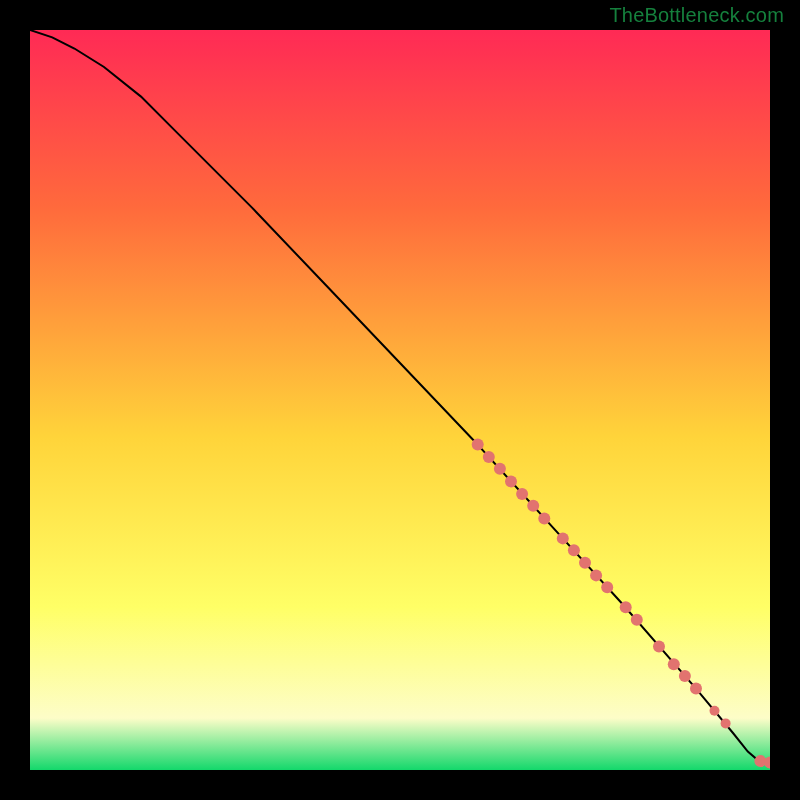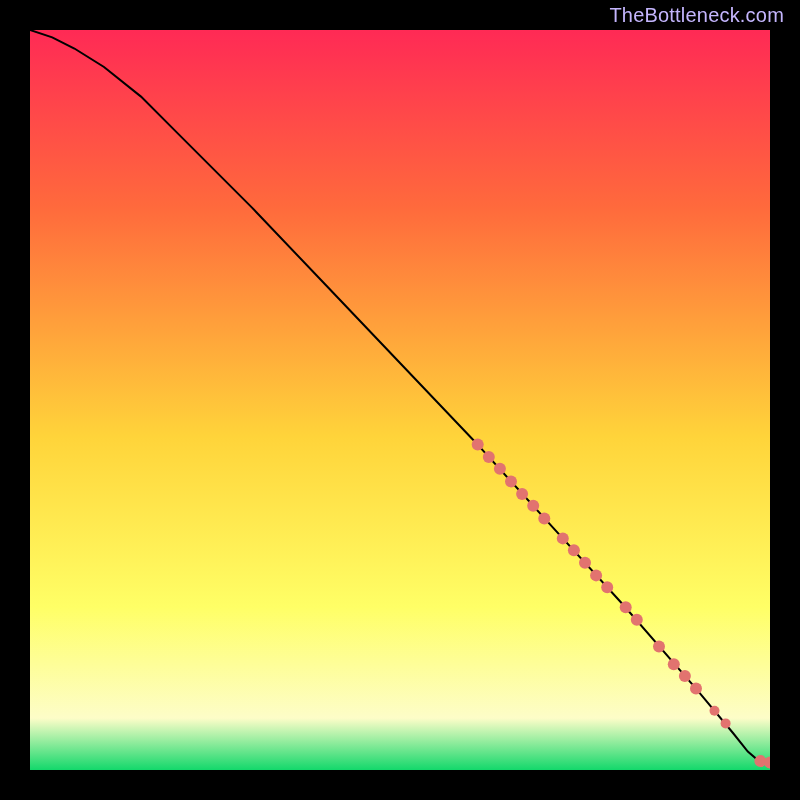--- a/index.html
+++ b/index.html
@@ -14,21 +14,21 @@
   .frame {
     position: relative;
     width: 800px;
     height: 800px;
     background: #000;
   }
   .attribution {
     position: absolute;
     top: 4px;
     right: 16px;
-    color: #c4b5fd;
+    color: #15803d;
     font-size: 20px;
     font-weight: 400;
     letter-spacing: 0.2px;
   }
   .plot {
     position: absolute;
     left: 30px;
     top: 30px;
     width: 740px;
     height: 740px;

